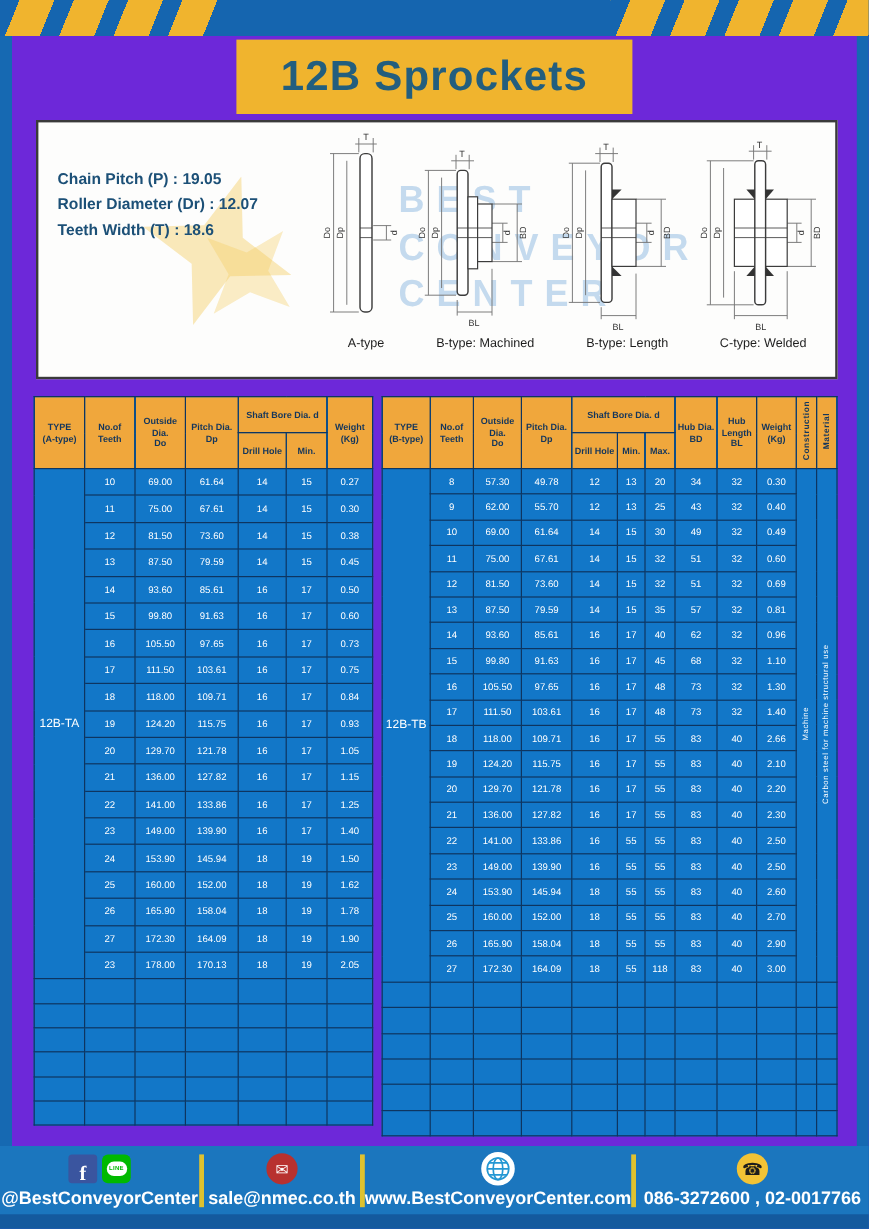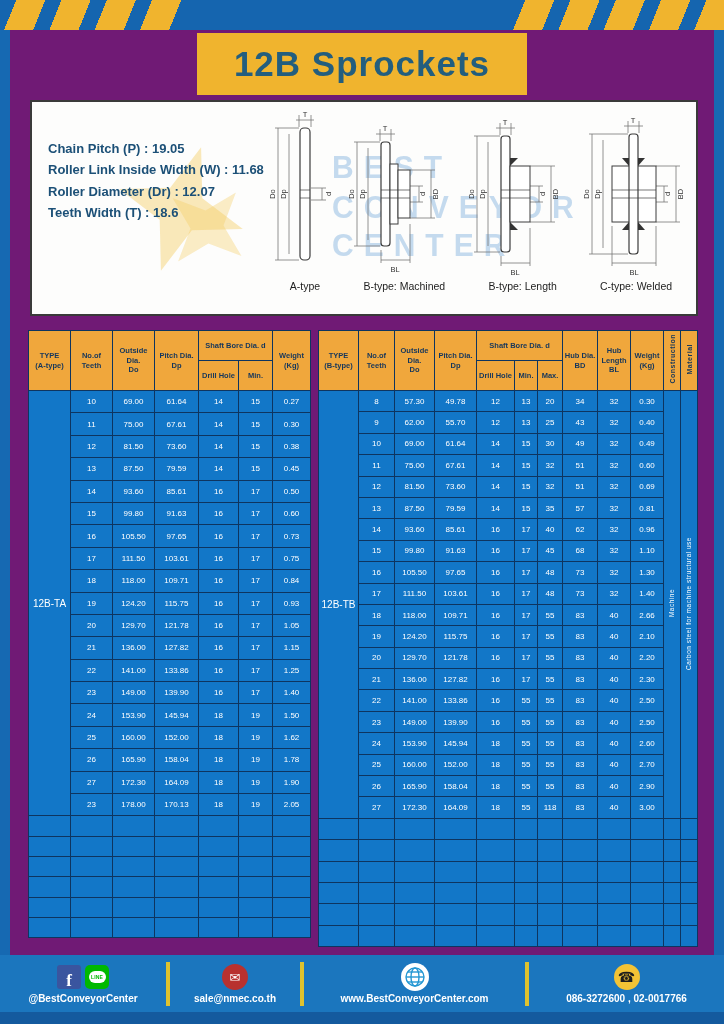--- a/index.html
+++ b/index.html
@@ -6,21 +6,21 @@
   body{
     width:724px;height:1024px;position:relative;overflow:hidden;
     background:#1669B2;font-family:"Liberation Sans",sans-serif;
   }
   
   .top-band{position:absolute;top:0;left:0;right:0;height:30px;background:#1565AF;}
   .stripes{position:absolute;top:0;height:30px;background:repeating-linear-gradient(112deg,rgba(0,0,0,0) 0 15px,#F0B42E 15px 42px);}
   .stripes.left{left:0;width:185px;}
   .stripes.right{right:0;width:215px;}
   
-  .page{position:absolute;left:10px;right:10px;top:30px;height:925px;background:#701a75;}
+  .page{position:absolute;left:10px;right:10px;top:30px;height:925px;background:#6d28d9;}
   
   .banner{position:absolute;left:50%;transform:translateX(-50%);top:3px;width:330px;height:62px;
     background:#F0B42E;display:flex;align-items:center;justify-content:center;}
   .banner .title{font-size:35px;font-weight:bold;color:#235E7E;letter-spacing:1px;}
   
   .spec-box{position:absolute;left:20px;top:70px;width:664px;height:212px;background:#FDFDFC;border:2px solid #3A3A3A;}
   .specs{position:absolute;left:16px;top:36px;color:#1C5077;font-weight:bold;font-size:13px;line-height:1.65;z-index:3;}
   .wm-star{position:absolute;left:84px;top:42px;width:130px;height:130px;background:rgba(243,203,94,.42);
     clip-path:polygon(50% 0,63% 37%,100% 50%,63% 63%,50% 100%,37% 63%,0 50%,37% 37%);z-index:0;transform:rotate(18deg);}
   .wm-star2{position:absolute;left:130px;top:80px;width:90px;height:90px;background:rgba(243,203,94,.35);
@@ -40,21 +40,21 @@
   tbody td{color:#FFFFFF;font-size:8px;height:21.4px;font-weight:normal;}
   #table-b tbody td{height:20.4px;}
   tr.empty-row td{height:19.3px;}
   td.type-cell{font-size:10px;}
   .vert{writing-mode:vertical-rl;transform:rotate(180deg);display:inline-block;font-size:6.5px;letter-spacing:.5px;line-height:1;}
   thead th .vert{font-size:7px;}
   
   .footer{position:absolute;left:0;right:0;top:955px;height:57px;background:#1B76BE;display:flex;align-items:center;}
   .f-item{display:flex;flex-direction:column;align-items:center;justify-content:center;height:100%;}
   .f-icons{display:flex;gap:4px;align-items:center;height:28px;}
-  .f-text{color:#fff;font-weight:bold;font-size:10px;margin-top:2px;white-space:nowrap;}
+  .f-text{color:#fff;font-weight:bold;font-size:15px;margin-top:2px;white-space:nowrap;}
   .f-sep{width:4px;height:44px;background:#DEC22F;flex:0 0 4px;}
   .fb-icon{width:24px;height:24px;background:#3A559F;border-radius:3px;color:#fff;font-weight:bold;font-size:17px;
     display:flex;align-items:flex-end;justify-content:center;line-height:1;font-family:"Liberation Serif",serif;}
   .line-icon{width:24px;height:24px;background:#00B900;border-radius:5px;display:flex;align-items:center;justify-content:center;}
   .line-inner{background:#fff;border-radius:6px;width:17px;height:12px;color:#00B900;font-size:5px;font-weight:bold;
     display:flex;align-items:center;justify-content:center;letter-spacing:.2px;}
   .mail-icon{width:26px;height:26px;border-radius:50%;background:#B8312F;color:#fff;display:flex;align-items:center;justify-content:center;font-size:13px;}
   .globe-icon{width:28px;height:28px;border-radius:50%;background:#fff;display:flex;align-items:center;justify-content:center;}
   .phone-icon{width:26px;height:26px;border-radius:50%;background:#F2C335;color:#1d1d1d;display:flex;align-items:center;justify-content:center;font-size:14px;}
   .bottom-strip{position:absolute;left:0;right:0;bottom:0;height:12px;background:#145A9E;}
@@ -77,21 +77,20 @@
     <div class="wm-star"></div>
     <div class="wm-star2"></div>
     <div class="watermark">
       <div>BEST</div>
       <div>CONVEYOR</div>
       <div>CENTER</div>
     </div>
 
     <div class="specs">
       <div>Chain Pitch (P) : 19.05</div>
-      <div>Roller Link Inside Width (W) : 11.68</div>
       <div>Roller Diameter (Dr) : 12.07</div>
       <div>Teeth Width (T) : 18.6</div>
     </div>
 
     <div class="figures">
 
       <div class="fig">
         <svg width="74" height="170" viewBox="0 0 74 170">
           <g stroke="#777" stroke-width="0.8" fill="none">
             <line x1="28" y1="12" x2="46" y2="12"></line>

